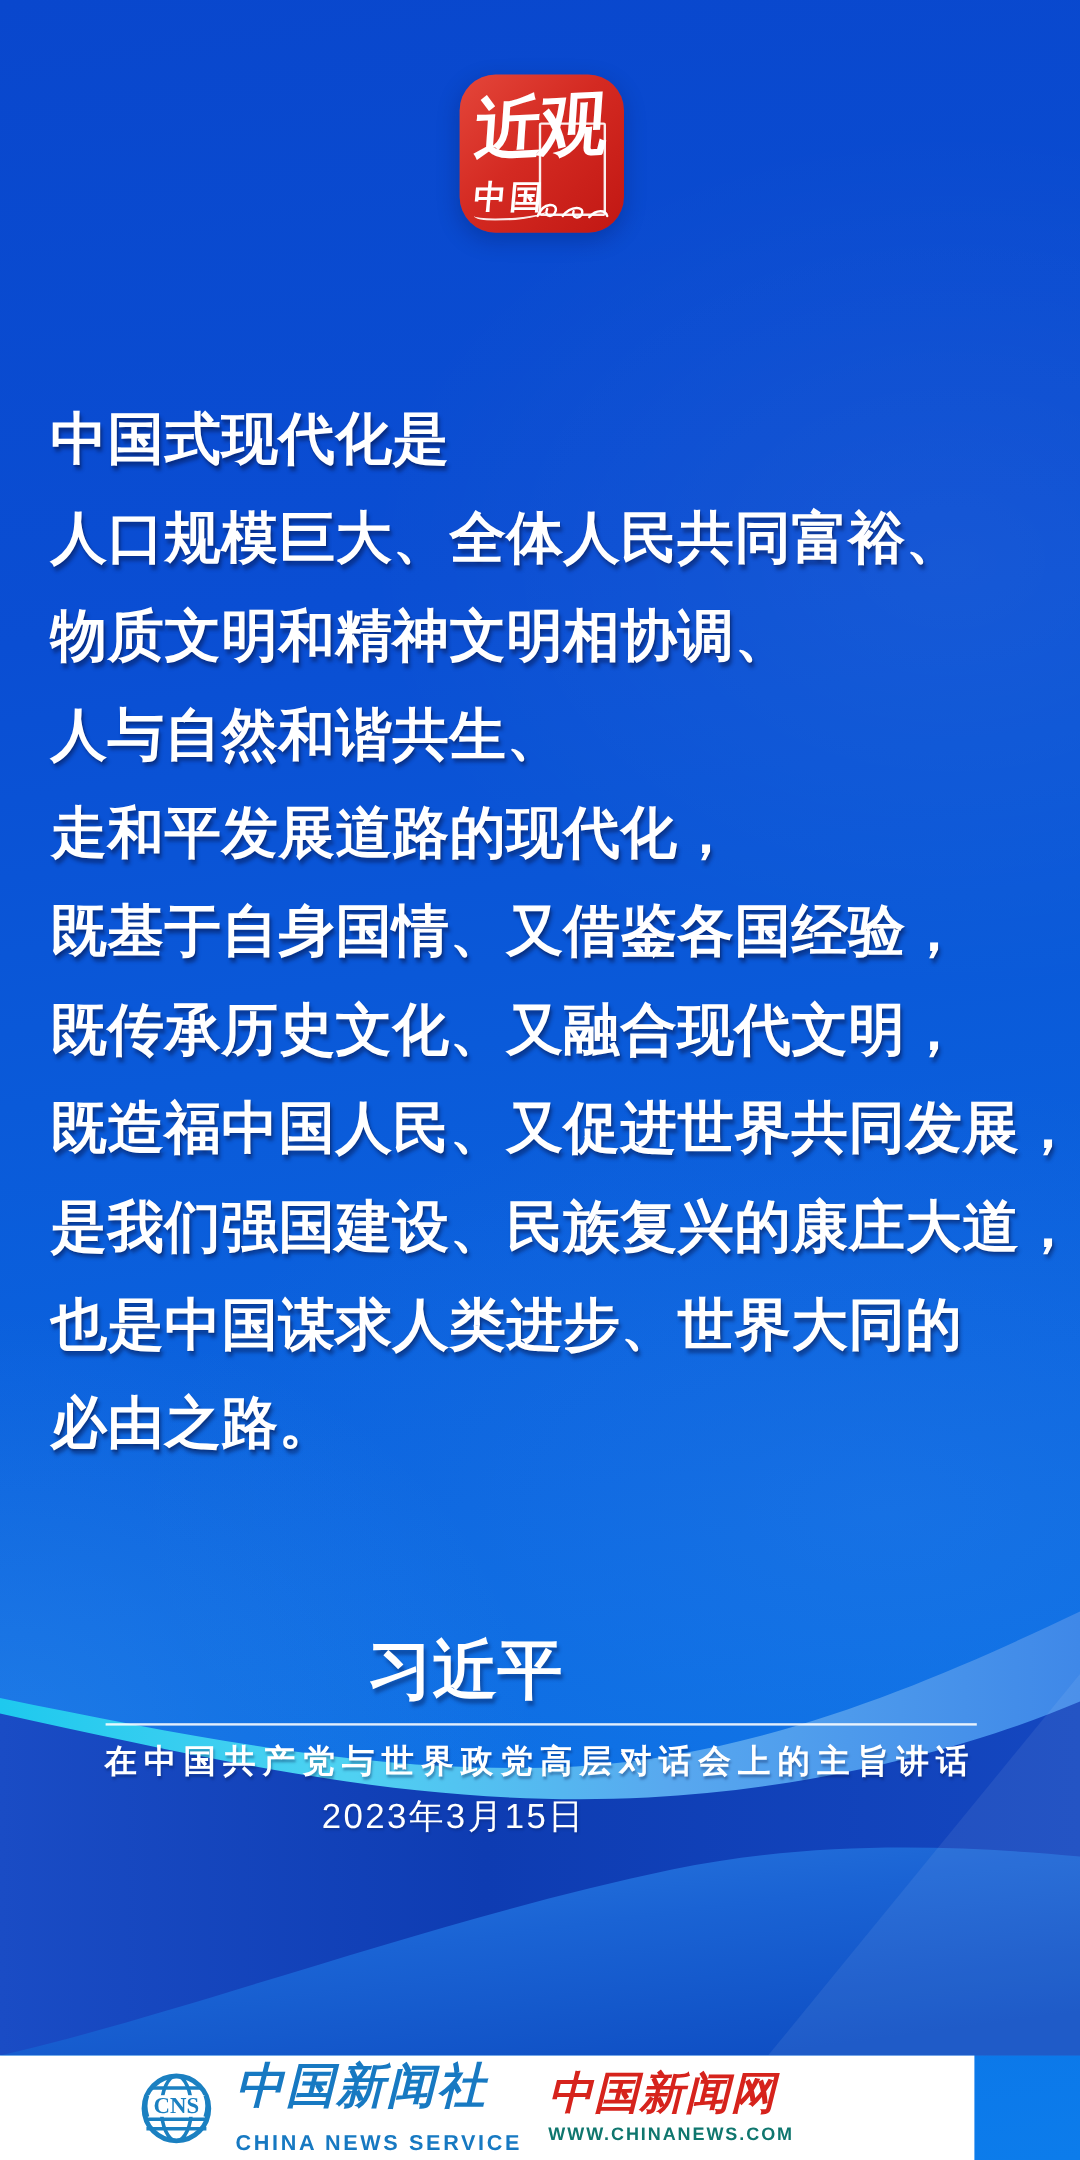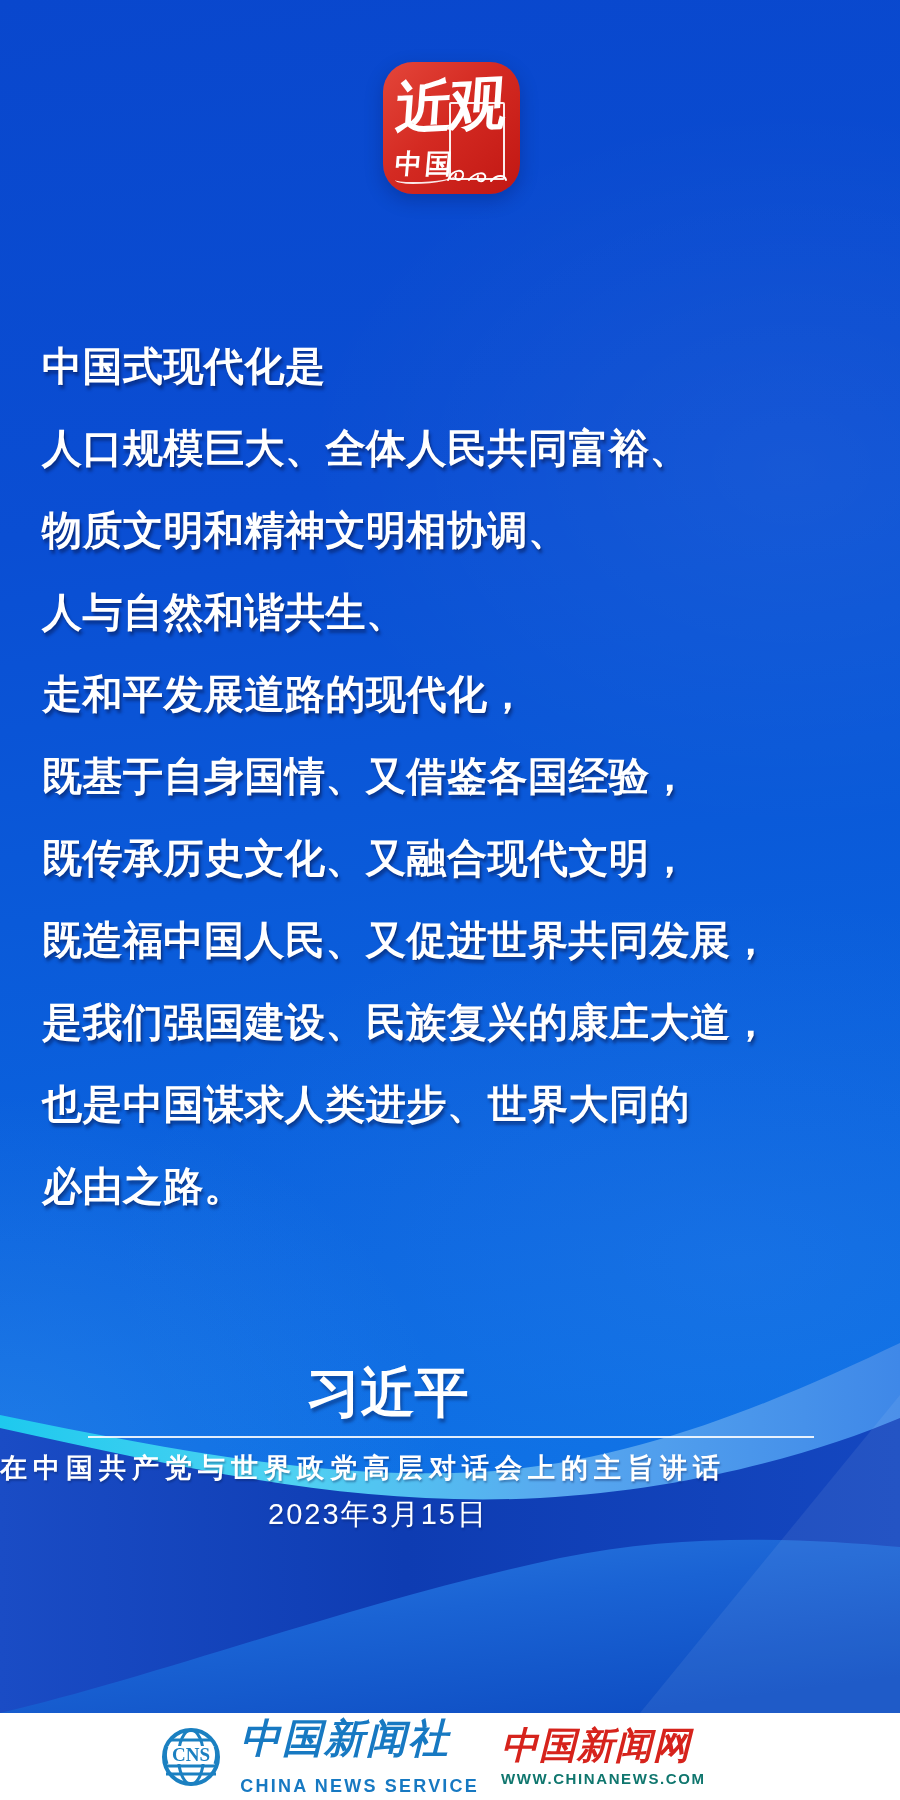--- a/index.html
+++ b/index.html
@@ -32,49 +32,49 @@
   }
   .logo .t1{position:absolute;left:13px;top:6px;font-size:57px;font-weight:900;letter-spacing:-4px;transform:skewX(-7deg) rotate(-3deg);text-shadow:none;}
   .logo .frame{position:absolute;left:66px;top:40px;width:52px;height:74px;border:2px solid rgba(255,255,255,.92);border-radius:2px;}
   .logo .t2{position:absolute;left:12px;top:84px;font-size:27px;font-weight:700;letter-spacing:3px;transform:skewX(-5deg);}
   .logo .underline{position:absolute;left:12px;top:108px;width:62px;height:12px;border-bottom:2px solid rgba(255,255,255,.9);border-radius:0 0 100% 40%;}
   .logo .swirl{position:absolute;left:62px;top:100px;}
 
   
   .quote{
     position:absolute;left:42px;top:325px;width:830px;
-    color:#ffffff;font-size:40px;font-weight:900;line-height:82px;
+    color:#ffffff;font-size:47px;font-weight:900;line-height:82px;
     text-shadow:2px 4px 3px rgba(6,22,75,.45), 1px 1px 1px rgba(6,22,75,.3);
     letter-spacing:0.5px;white-space:nowrap;
   }
 
   
   .attr-name{
     position:absolute;left:0;top:1362px;width:775px;text-align:center;
     color:#fff;font-size:54px;font-weight:900;line-height:60px;
     text-shadow:2px 4px 3px rgba(6,22,75,.4);
   }
   .divider{
     position:absolute;left:88px;top:1436px;width:726px;height:2px;
     background:rgba(255,255,255,.88);
   }
   .attr-subtitle{
-    position:absolute;left:0;top:1452px;width:900px;text-align:left;
+    position:absolute;left:0;top:1452px;width:900px;text-align:center;
     color:#fff;font-size:27px;font-weight:700;line-height:32px;letter-spacing:6px;
     text-shadow:1px 2px 2px rgba(6,22,75,.35);white-space:nowrap;
   }
   .attr-date{
     position:absolute;left:0;top:1497px;width:756px;text-align:center;
     color:#fff;font-size:29px;font-weight:500;line-height:34px;letter-spacing:2px;
     text-shadow:1px 2px 2px rgba(6,22,75,.3);
   }
 
   
   .footer{
-    position:absolute;left:0;top:1713px;width:900px;height:87px;background:#ffffff;
+    position:absolute;left:0;top:1713px;width:812px;height:87px;background:#ffffff;
     display:flex;align-items:center;justify-content:center;
   }
   .footer-inner{display:flex;align-items:center;gap:16px;margin-right:36px;}
   .cns-globe{display:block;}
   .cns-block{display:flex;flex-direction:column;align-items:flex-start;line-height:1;}
   .cns-cn{color:#1779c2;font-size:40px;font-weight:700;font-family:"Liberation Serif", serif;font-style:italic;letter-spacing:2px;}
   .cns-en{color:#1779c2;font-size:18px;font-weight:700;letter-spacing:2.2px;margin-top:18px;}
   .web-block{display:flex;flex-direction:column;align-items:flex-start;line-height:1;margin-left:6px;}
   .web-cn{color:#d6231c;font-size:37px;font-weight:900;font-family:"Liberation Serif", serif;font-style:italic;letter-spacing:1px;text-align:center;}
   .web-url{color:#0f766e;font-size:15px;font-weight:700;letter-spacing:1.6px;margin-top:7px;}

